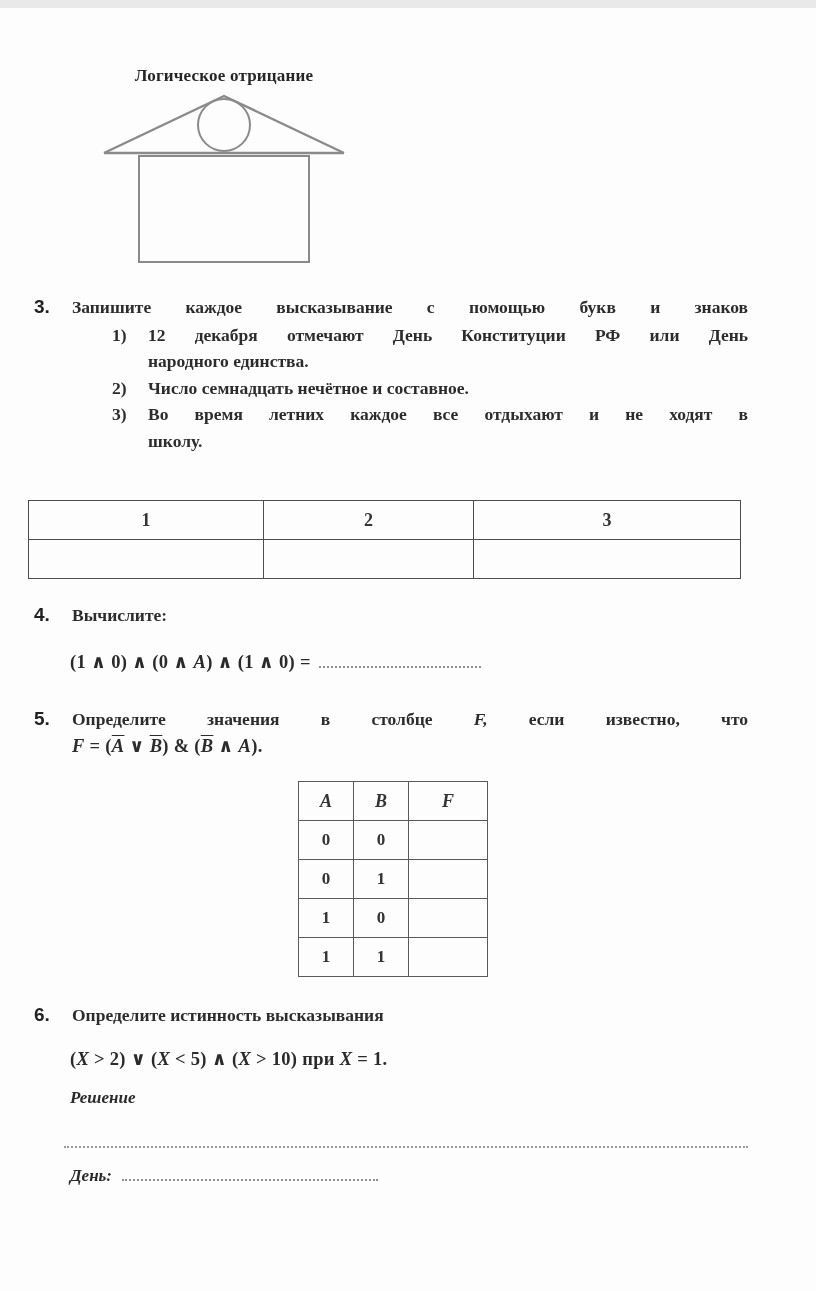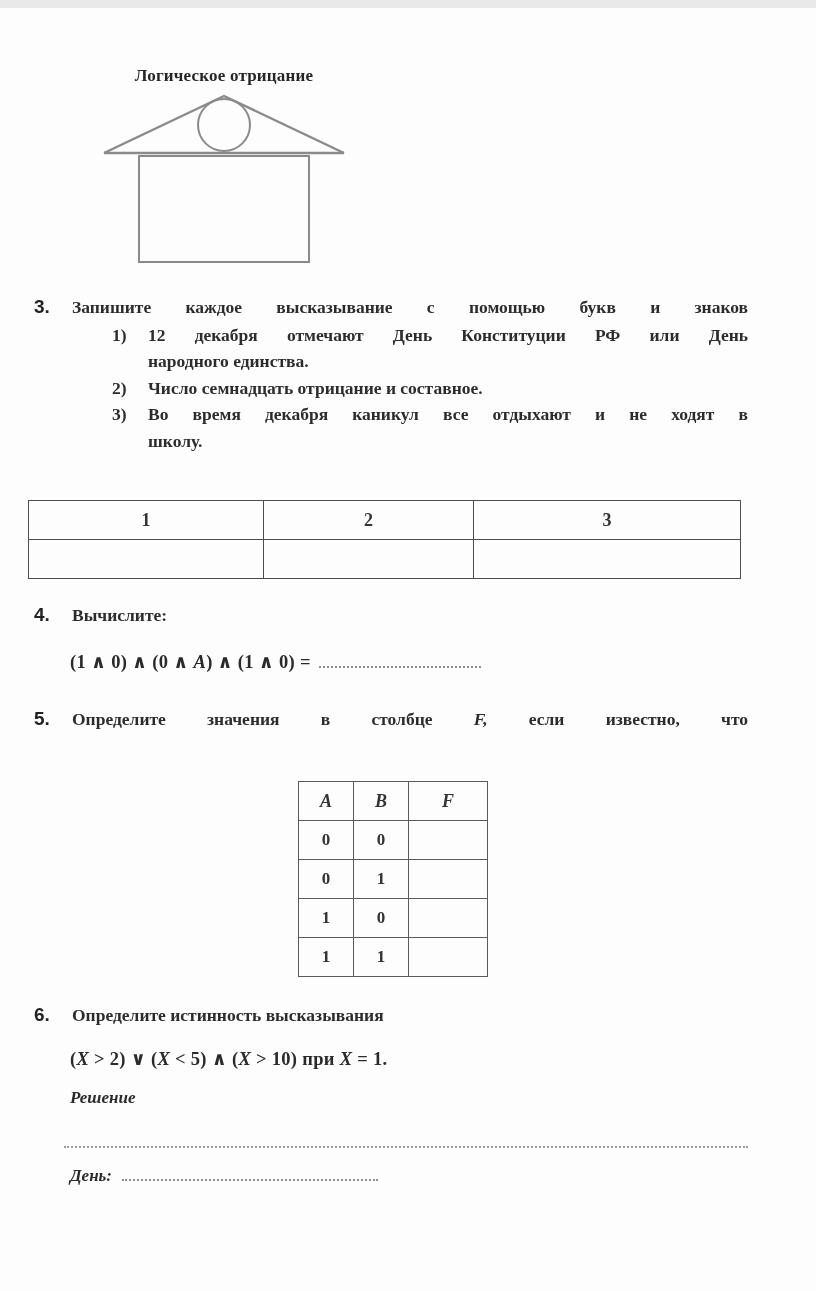--- a/index.html
+++ b/index.html
@@ -103,27 +103,27 @@
         <div class="item">
           <span class="inum">1)</span>
           <div class="itext">
             <div class="jline">12 декабря отмечают День Конституции РФ или День</div>
             <div>народного единства.</div>
           </div>
         </div>
         <div class="item">
           <span class="inum">2)</span>
           <div class="itext">
-            <div>Число семнадцать отрицание и составное.</div>
+            <div>Число семнадцать нечётное и составное.</div>
           </div>
         </div>
         <div class="item">
           <span class="inum">3)</span>
           <div class="itext">
-            <div class="jline">Во время декабря каникул все отдыхают и не ходят в</div>
+            <div class="jline">Во время летних каждое все отдыхают и не ходят в</div>
             <div>школу.</div>
           </div>
         </div>
       </div>
     </div>
   </section>
 
   <table class="answer-table">
     <colgroup>
         <col style="width:33%">
@@ -157,20 +157,23 @@
   </div>
 
   <section class="task" style="left:34px; top:698px; width:714px;">
     <span class="tnum">5.</span>
     <div class="tbody">
       <div class="jline">
         <span>Определите значения в столбце</span>
         <span class="it">F,</span>
         <span>если известно, что</span>
       </div>
+      <div style="font-size:18.5px; letter-spacing:.3px;">
+        <span class="it">F</span><span> = (</span><span class="it ovl">A</span><span> ∨ </span><span class="it ovl">B</span><span>) &amp; (</span><span class="it ovl">B</span><span> ∧ </span><span class="it">A</span><span>).</span>
+      </div>
     </div>
   </section>
 
   <table class="truth-table">
     <thead>
       <tr>
         <th>A</th>
         <th>B</th>
         <th class="fcol">F</th>
       </tr>

